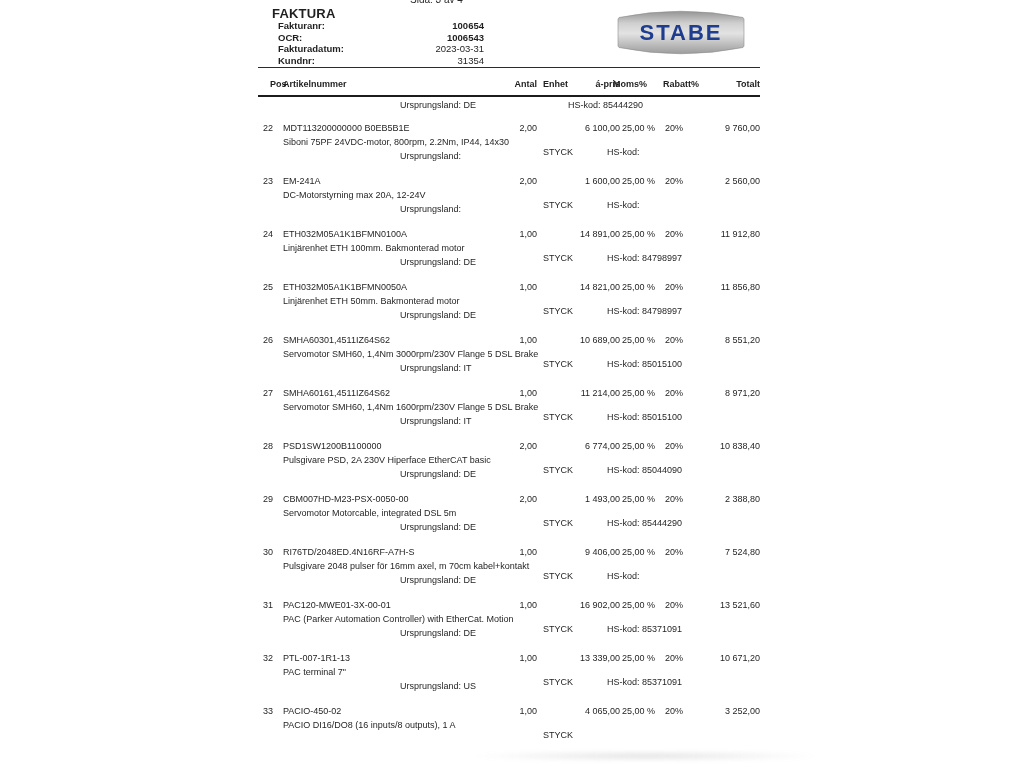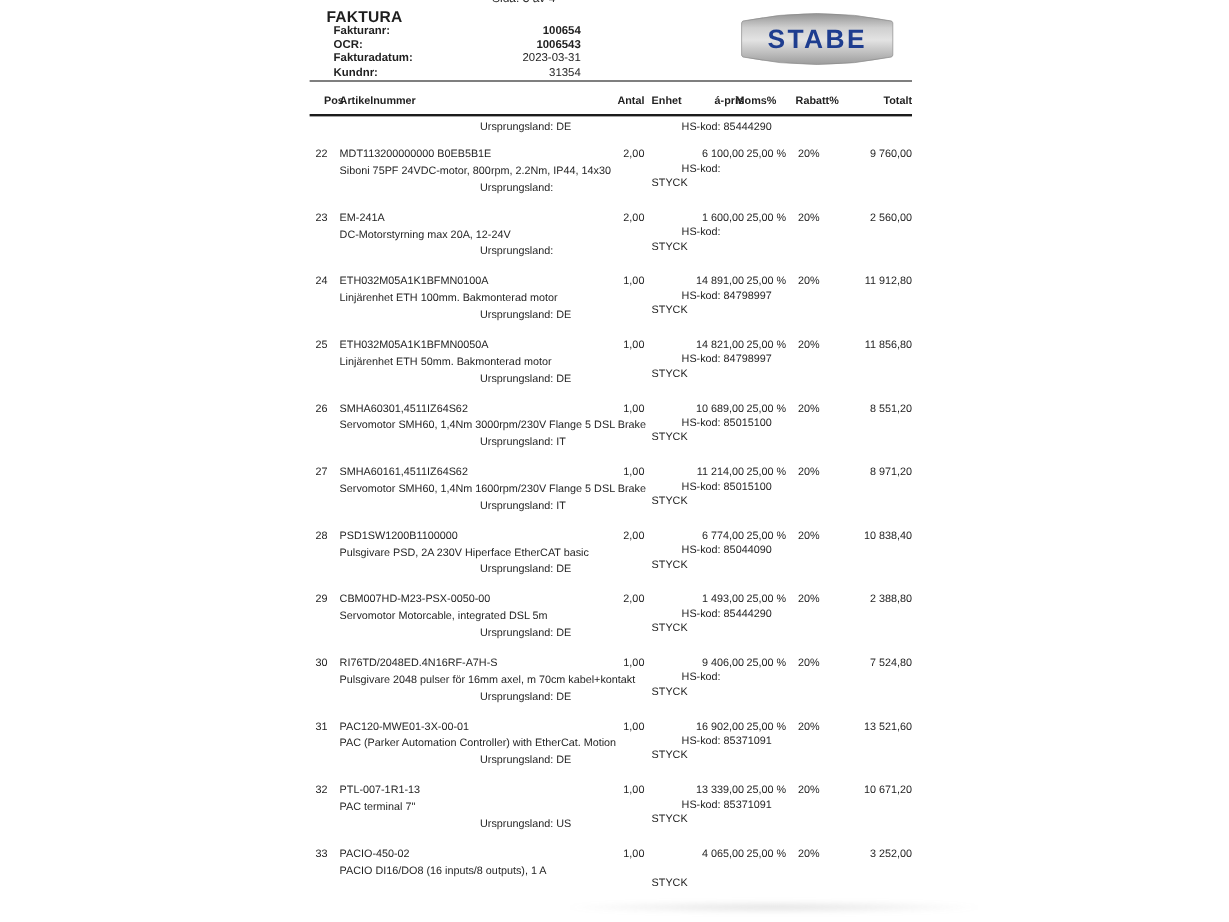--- a/index.html
+++ b/index.html
@@ -48,21 +48,21 @@
   .pos{left:0;top:0;width:13px;text-align:right;}
   .artnr{left:23px;top:0;}
   .antal{left:220px;top:0;width:57px;text-align:right;}
   .enhet{left:283px;top:0;margin-top:24px;}
   .apris{left:290px;top:0;width:70px;text-align:right;}
   .moms{left:362px;top:0;width:33px;text-align:right;}
   .rabatt{left:405px;top:0;}
   .totalt{left:430px;top:0;width:70px;text-align:right;}
   .desc{left:23px;top:14px;}
   .origin{left:140px;top:28px;}
-  .hskod{left:308px;top:12px;}
+  .hskod{left:308px;top:24px;padding-left:39px;}
   
   .scan-shadow{
     left:472px;top:751px;width:346px;height:10px;
     background:radial-gradient(ellipse at center, rgba(110,110,110,.20) 0%, rgba(255,255,255,0) 72%);
     filter:blur(2px);
   }
 </style>
 </head>
 <body>
 

